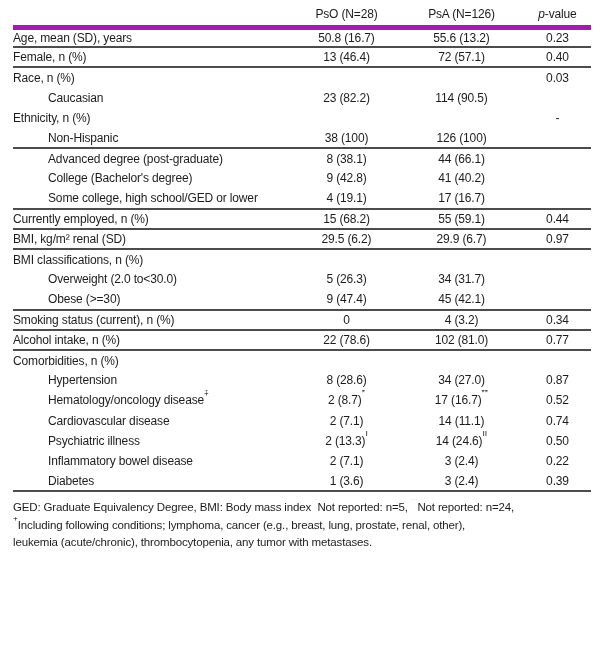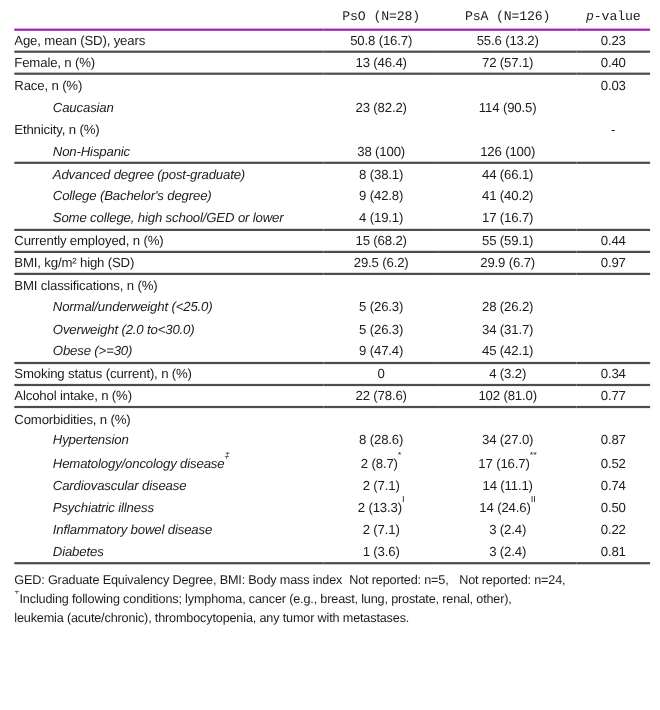--- a/index.html
+++ b/index.html
@@ -10,24 +10,24 @@
     padding:4px 10px 0 13px;overflow:hidden;
   }
   table.tbl{border-collapse:collapse;table-layout:fixed;width:578px;}
   .tbl th,.tbl td{
     font-size:12px;font-weight:normal;padding:0;margin:0;
     vertical-align:middle;white-space:nowrap;overflow:hidden;
     letter-spacing:-0.15px;
   }
   thead tr{height:23px;}
   tbody tr{height:20.2px;margin-top:10px;}
-  thead tr th{border-bottom:2px solid #a21caf;font-family:Liberation Mono, monospace;}
+  thead tr th{border-bottom:5px solid #a21caf;}
   tr.rule td{border-bottom:2px solid #4c4c4c;}
   .lblcell{text-align:left;padding-left:7px;}
-  .lblcell.indent{padding-left:35px;font-style:italic;}
+  .lblcell.indent{padding-left:35px;}
   .num{text-align:center;}
   .b{font-weight:bold;}
   .it{font-style:italic;}
   sup.sp{font-size:8.5px;line-height:0;position:relative;top:-4px;letter-spacing:0;}
   .footnotes{
     padding-top:7px;font-size:11.5px;line-height:17.3px;
     color:#1c1c1c;letter-spacing:-0.15px;
   }
   .fn-line{white-space:nowrap;overflow:hidden;}
 </style>
@@ -106,35 +106,29 @@
           <td class="num"><span>17 (16.7)</span></td>
           <td class="num"></td>
         </tr>
         <tr class="rule">
           <td class="lblcell b"><span>Currently employed, n (%)</span></td>
           <td class="num"><span>15 (68.2)</span></td>
           <td class="num"><span>55 (59.1)</span></td>
           <td class="num">0.44</td>
         </tr>
         <tr class="rule">
-          <td class="lblcell b"><span>BMI, kg/m² high (SD)</span></td>
+          <td class="lblcell b"><span>BMI, kg/m² renal (SD)</span></td>
           <td class="num"><span>29.5 (6.2)</span></td>
           <td class="num"><span>29.9 (6.7)</span></td>
           <td class="num">0.97</td>
         </tr>
         <tr>
           <td class="lblcell b"><span>BMI classifications,  n (%)</span></td>
           <td class="num"><span></span></td>
           <td class="num"><span></span></td>
-          <td class="num"></td>
-        </tr>
-        <tr>
-          <td class="lblcell indent"><span>Normal/underweight (&lt;25.0)</span></td>
-          <td class="num"><span>5 (26.3)</span></td>
-          <td class="num"><span>28 (26.2)</span></td>
           <td class="num"></td>
         </tr>
         <tr>
           <td class="lblcell indent"><span>Overweight (2.0 to&lt;30.0)</span></td>
           <td class="num"><span>5 (26.3)</span></td>
           <td class="num"><span>34 (31.7)</span></td>
           <td class="num"></td>
         </tr>
         <tr class="rule">
           <td class="lblcell indent"><span>Obese (&gt;=30)</span></td>
@@ -187,21 +181,21 @@
         <tr>
           <td class="lblcell indent"><span>Inflammatory bowel disease</span></td>
           <td class="num"><span>2 (7.1)</span></td>
           <td class="num"><span>3 (2.4)</span></td>
           <td class="num">0.22</td>
         </tr>
         <tr class="rule">
           <td class="lblcell indent"><span>Diabetes</span></td>
           <td class="num"><span>1 (3.6)</span></td>
           <td class="num"><span>3 (2.4)</span></td>
-          <td class="num">0.81</td>
+          <td class="num">0.39</td>
         </tr>
       </tbody>
   </table>
 
   <div class="footnotes" id="footnotes">
       <div class="fn-line"><span>GED: Graduate Equivalency Degree, BMI: Body mass index </span><sup class="sp">*</sup><span>Not reported: n=5, </span><sup class="sp">**</sup><span>Not reported: n=24,</span></div>
       <div class="fn-line"><sup class="sp">‡</sup><span>Including following conditions; lymphoma, cancer (e.g., breast, lung, prostate, renal, other),</span></div>
       <div class="fn-line"><span>leukemia (acute/chronic), thrombocytopenia, any tumor with metastases.</span></div>
     </div>
 

